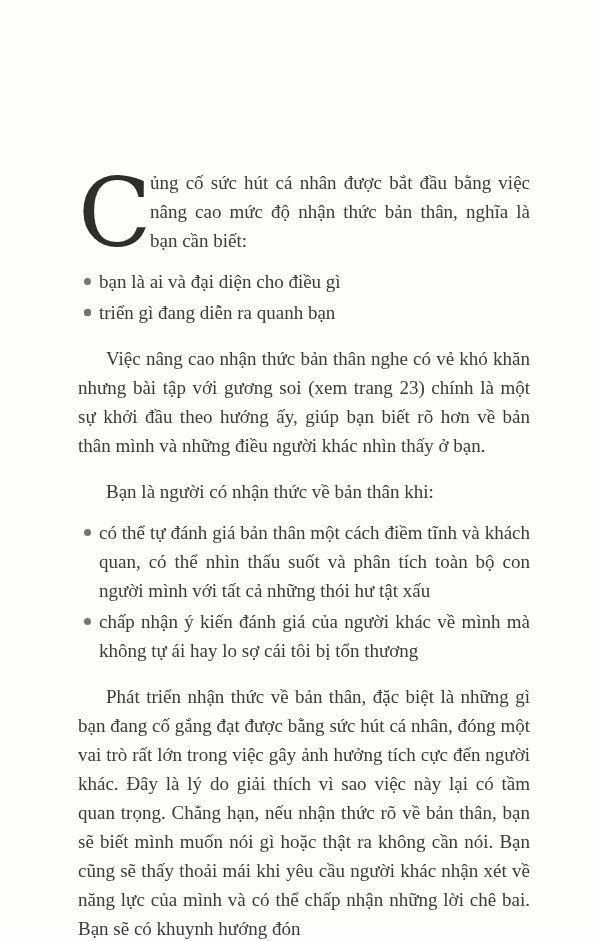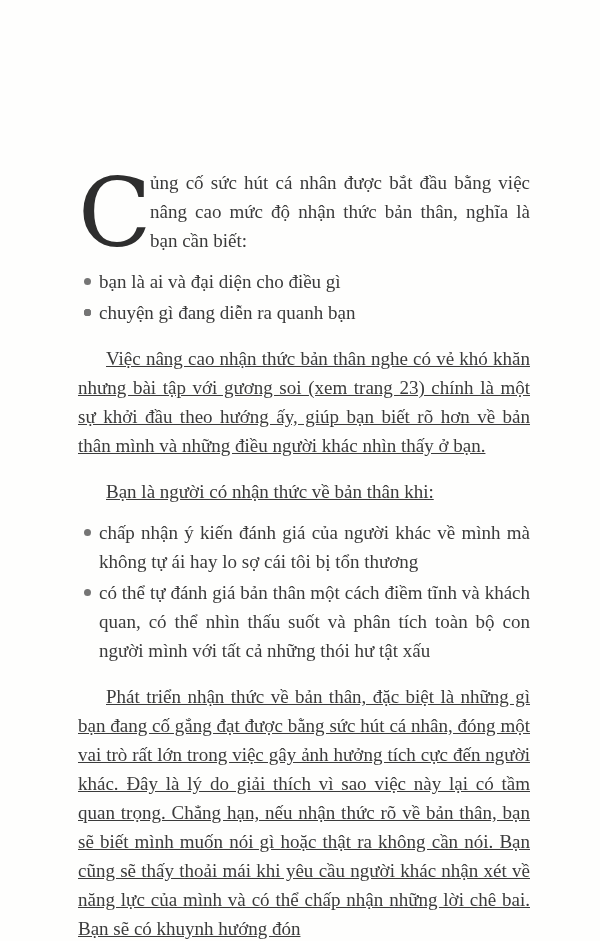--- a/index.html
+++ b/index.html
@@ -55,21 +55,20 @@
     left: 6px;
     top: 11px;
     width: 7px;
     height: 7px;
     border-radius: 50%;
     background: #757575;
   }
   p.para {
     margin: 17px 0 0 0;
     text-indent: 28px;
-    text-decoration: underline;
   }
 </style>
 </head>
 <body>
 
 <div class="page">
   <div class="column">
 
     <p class="opening">
       <span class="dropcap">C</span><span>ủng cố sức hút cá nhân được bắt đầu bằng việc nâng cao mức độ nhận thức bản thân, nghĩa là bạn cần biết:</span>
@@ -81,35 +80,35 @@
         <span>bạn là ai và đại diện cho điều gì</span>
       </li>
       <li>
         <span class="dot"></span>
       </li>
       <li>
         <span class="dot"></span>
       </li>
       <li>
         <span class="dot"></span>
-        <span>chuyện gì đang diễn ra quanh bạn</span>
+        <span>triển gì đang diễn ra quanh bạn</span>
       </li>
     </ul>
 
     <p class="para">Việc nâng cao nhận thức bản thân nghe có vẻ khó khăn nhưng bài tập với gương soi (xem trang 23) chính là một sự khởi đầu theo hướng ấy, giúp bạn biết rõ hơn về bản thân mình và những điều người khác nhìn thấy ở bạn.</p>
 
     <p class="para">Bạn là người có nhận thức về bản thân khi:</p>
 
     <ul class="bullets">
       <li>
         <span class="dot"></span>
-        <span>chấp nhận ý kiến đánh giá của người khác về mình mà không tự ái hay lo sợ cái tôi bị tổn thương</span>
+        <span>có thể tự đánh giá bản thân một cách điềm tĩnh và khách quan, có thể nhìn thấu suốt và phân tích toàn bộ con người mình với tất cả những thói hư tật xấu</span>
       </li>
       <li>
         <span class="dot"></span>
-        <span>có thể tự đánh giá bản thân một cách điềm tĩnh và khách quan, có thể nhìn thấu suốt và phân tích toàn bộ con người mình với tất cả những thói hư tật xấu</span>
+        <span>chấp nhận ý kiến đánh giá của người khác về mình mà không tự ái hay lo sợ cái tôi bị tổn thương</span>
       </li>
     </ul>
 
     <p class="para">Phát triển nhận thức về bản thân, đặc biệt là những gì bạn đang cố gắng đạt được bằng sức hút cá nhân, đóng một vai trò rất lớn trong việc gây ảnh hưởng tích cực đến người khác. Đây là lý do giải thích vì sao việc này lại có tầm quan trọng. Chẳng hạn, nếu nhận thức rõ về bản thân, bạn sẽ biết mình muốn nói gì hoặc thật ra không cần nói. Bạn cũng sẽ thấy thoải mái khi yêu cầu người khác nhận xét về năng lực của mình và có thể chấp nhận những lời chê bai. Bạn sẽ có khuynh hướng đón</p>
 
   </div>
 </div>
 
 </body></html>

